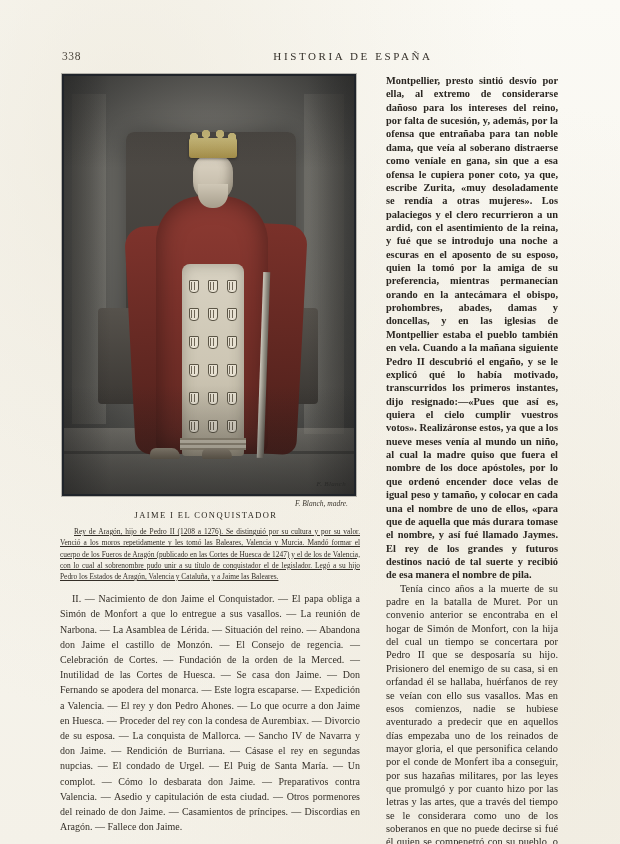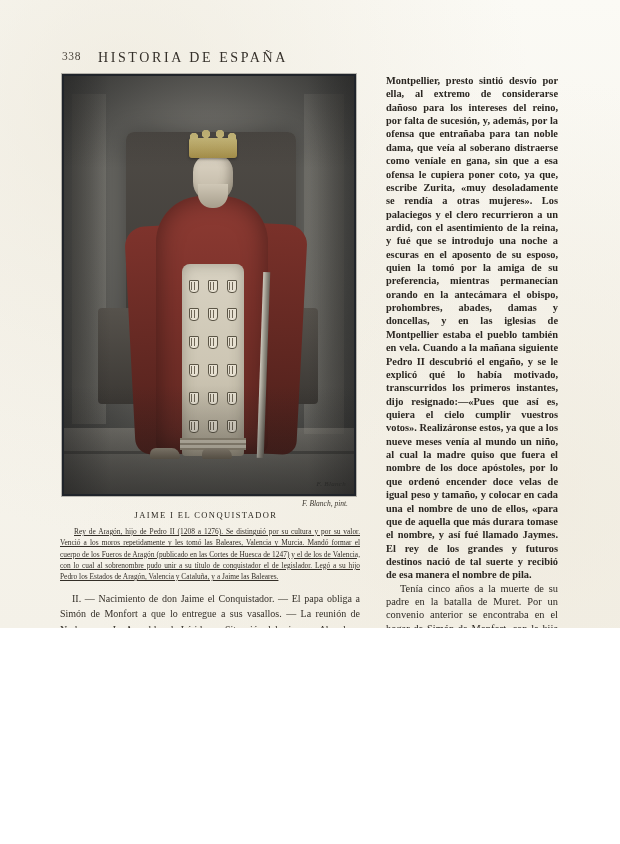--- a/index.html
+++ b/index.html
@@ -3,21 +3,21 @@
 <meta charset="utf-8">
 <style>
   html, body {
     margin: 0;
     padding: 0;
     background: #ffffff;
   }
   .page {
     position: relative;
     width: 620px;
-    height: 628px;
+    height: 844px;
     background: #fdfcf8;
     overflow: hidden;
     font-family: "Liberation Serif", "DejaVu Serif", serif;
     color: #2b2722;
   }
   
   .paper-tint {
     position: absolute;
     inset: 0;
     background:
@@ -45,21 +45,22 @@
     top: 0;
     font-size: 11.5px;
     letter-spacing: 0.6px;
     color: #4a443b;
   }
   .head-title {
     position: absolute;
     left: 0;
     right: 0;
     top: 0;
-    font-size: 14px;
+    text-align: center;
+    font-size: 11px;
     letter-spacing: 2.6px;
     color: #35302a;
     transform: translateX(36px);
   }
 
   
   .col-left {
     position: absolute;
     left: 60px;
     top: 74px;
@@ -392,21 +393,21 @@
         <div class="fig fig-head"></div>
         <div class="fig fig-beard"></div>
         <div class="fig crown"></div>
         <div class="fig fig-foot fig-foot-l"></div>
         <div class="fig fig-foot fig-foot-r"></div>
 
         <div class="plate-vignette"></div>
         <span class="sig-painter">F. Blanch</span>
       </div>
 
-      <div class="plate-credit">F. Blanch, pint.</div>
+      <div class="plate-credit">F. Blanch, madre.</div>
       <div class="plate-title">JAIME I EL CONQUISTADOR</div>
 
       <div class="fig-note">Rey de Aragón, hijo de Pedro II (1208 a 1276). Se distinguió por su cultura y por su valor. Venció a los moros repetidamente y les tomó las Baleares, Valencia y Murcia. Mandó formar el cuerpo de los Fueros de Aragón (publicado en las Cortes de Huesca de 1247) y el de los de Valencia, con lo cual al sobrenombre pudo unir a su título de conquistador el de legislador. Legó a su hijo Pedro los Estados de Aragón, Valencia y Cataluña, y a Jaime las Baleares.</div>
 
       <div class="index-note">II. — Nacimiento de don Jaime el Conquistador. — El papa obliga a Simón de Monfort a que lo entregue a sus vasallos. — La reunión de Narbona. — La Asamblea de Lérida. — Situación del reino. — Abandona don Jaime el castillo de Monzón. — El Consejo de regencia. — Celebración de Cortes. — Fundación de la orden de la Merced. — Inutilidad de las Cortes de Huesca. — Se casa don Jaime. — Don Fernando se apodera del monarca. — Este logra escaparse. — Expedición a Valencia. — El rey y don Pedro Ahones. — Lo que ocurre a don Jaime en Huesca. — Proceder del rey con la condesa de Aurembiax. — Divorcio de su esposa. — La conquista de Mallorca. — Sancho IV de Navarra y don Jaime. — Rendición de Burriana. — Cásase el rey en segundas nupcias. — El condado de Urgel. — El Puig de Santa María. — Un complot. — Cómo lo desbarata don Jaime. — Preparativos contra Valencia. — Asedio y capitulación de esta ciudad. — Otros pormenores del reinado de don Jaime. — Casamientos de príncipes. — Discordias en Aragón. — Fallece don Jaime.</div>
 
       <div class="body-para">No obstante el vivo empeño que Pedro II de Aragón puso por hacer su esposa a María de</div>
     </div>
 
     <div class="col-right">

